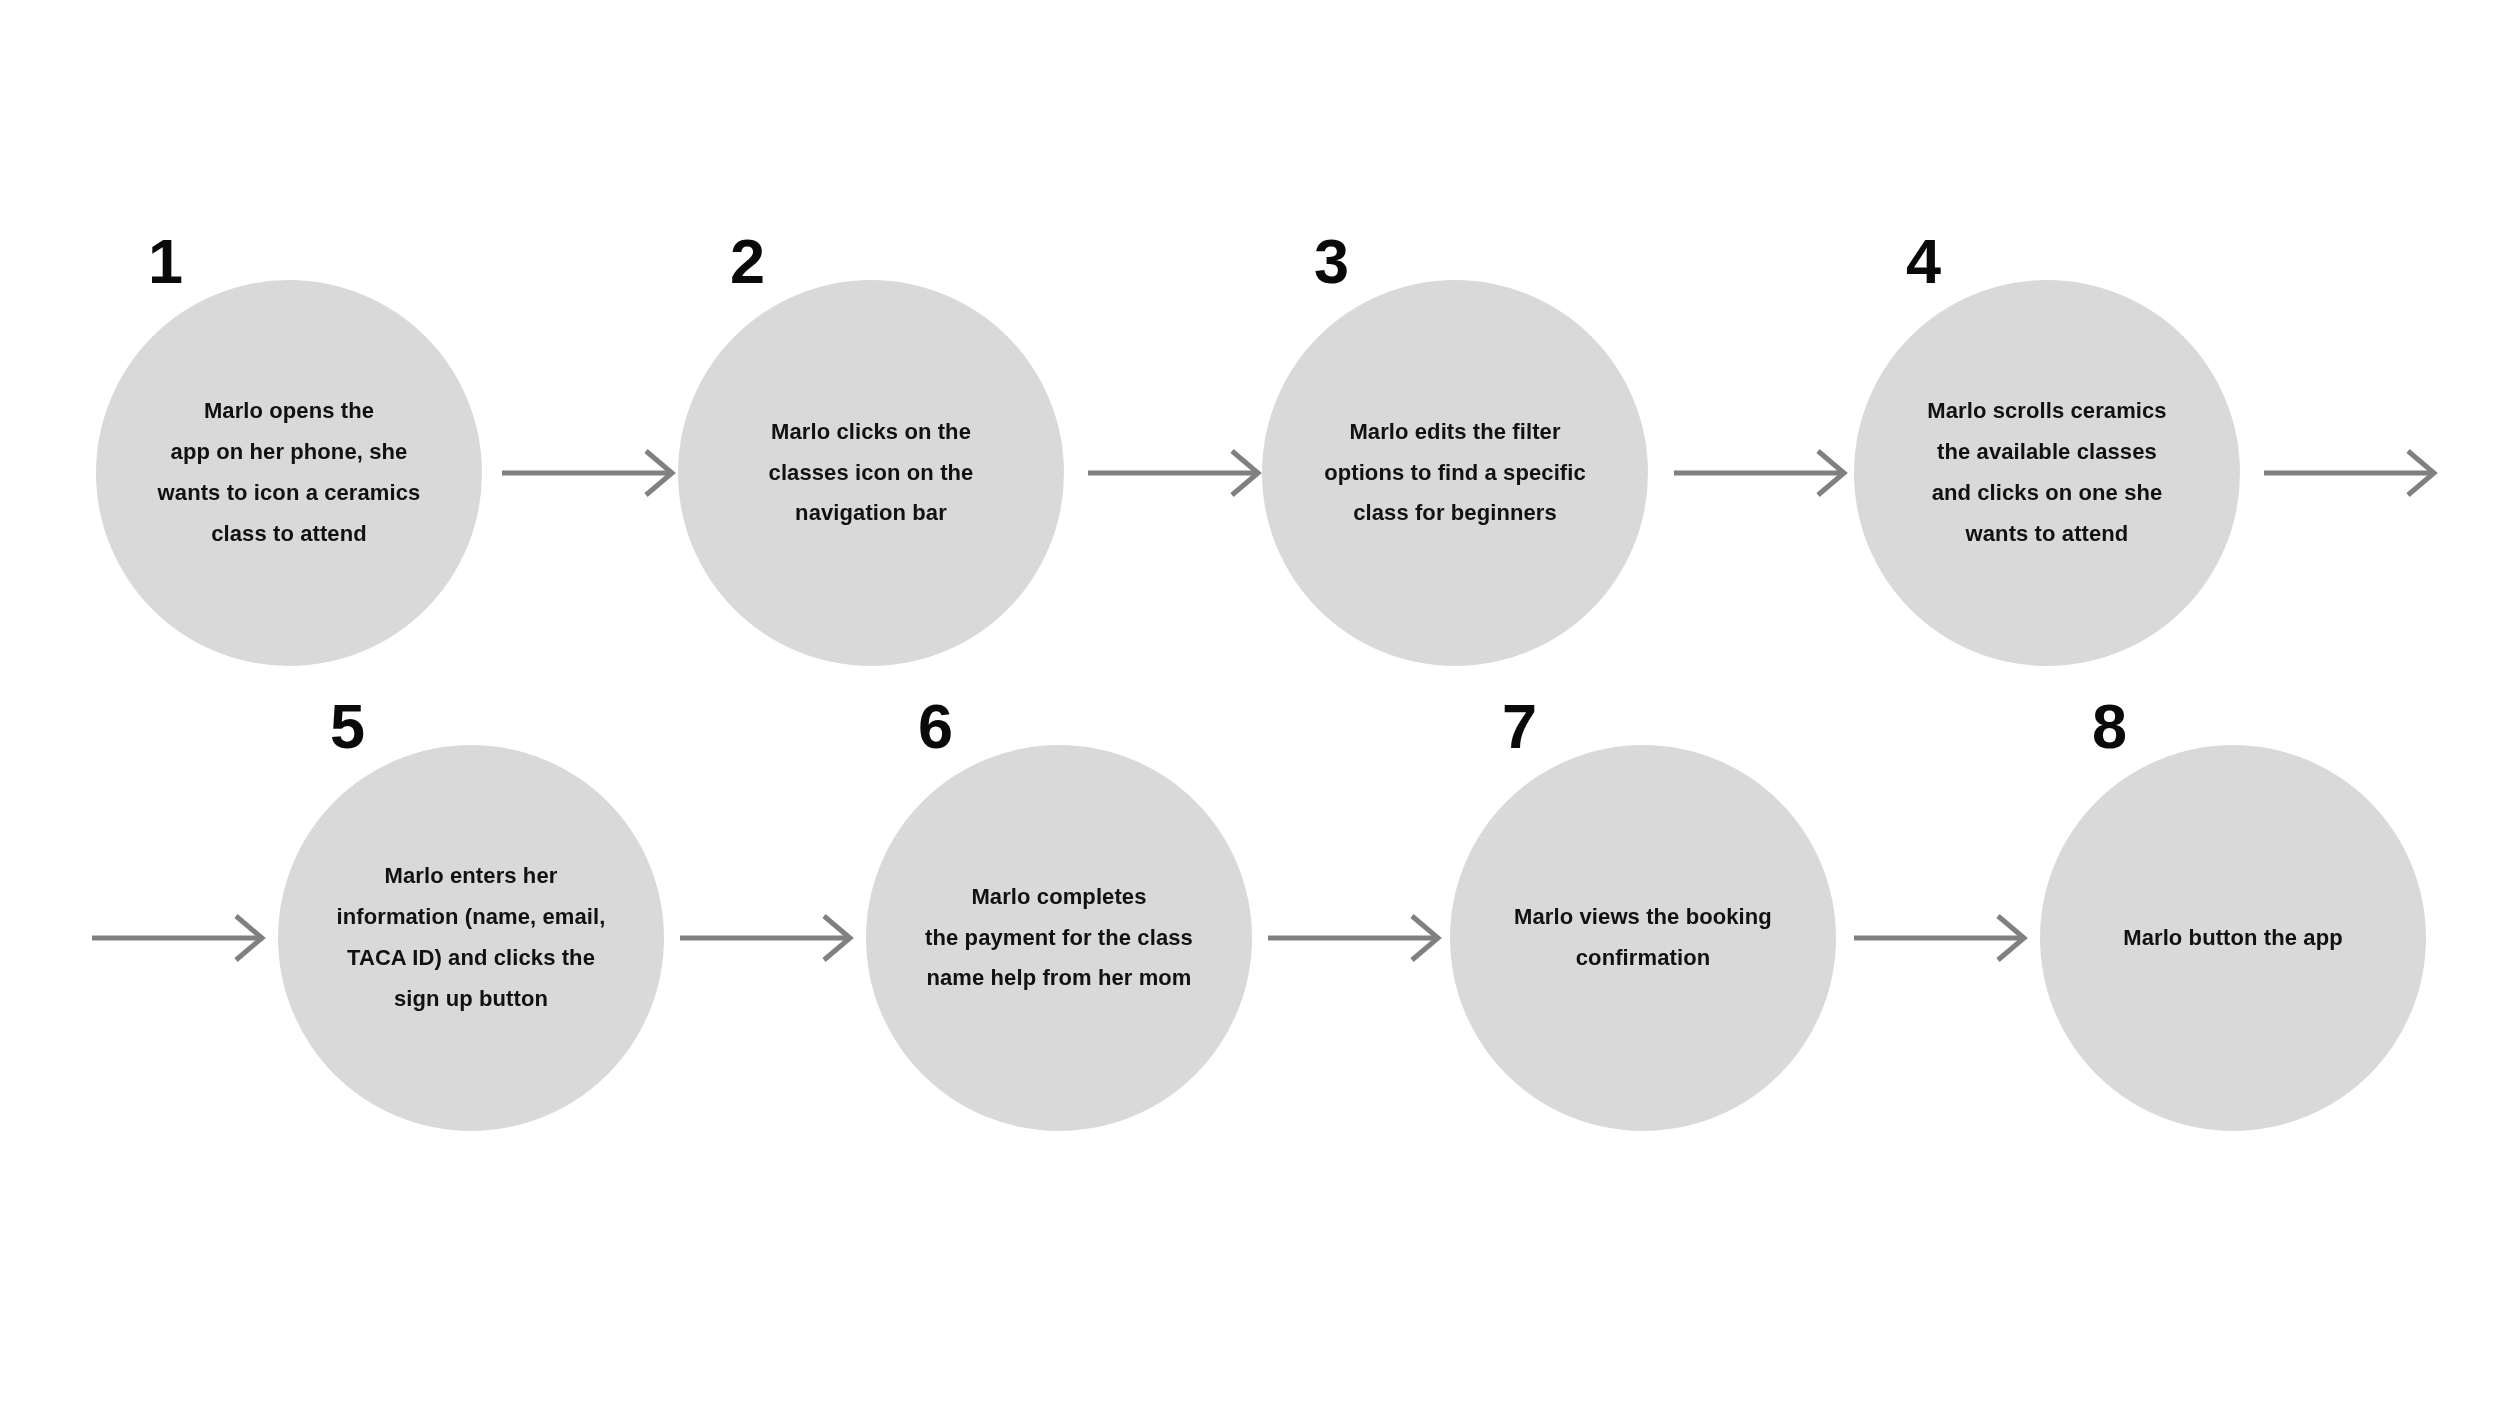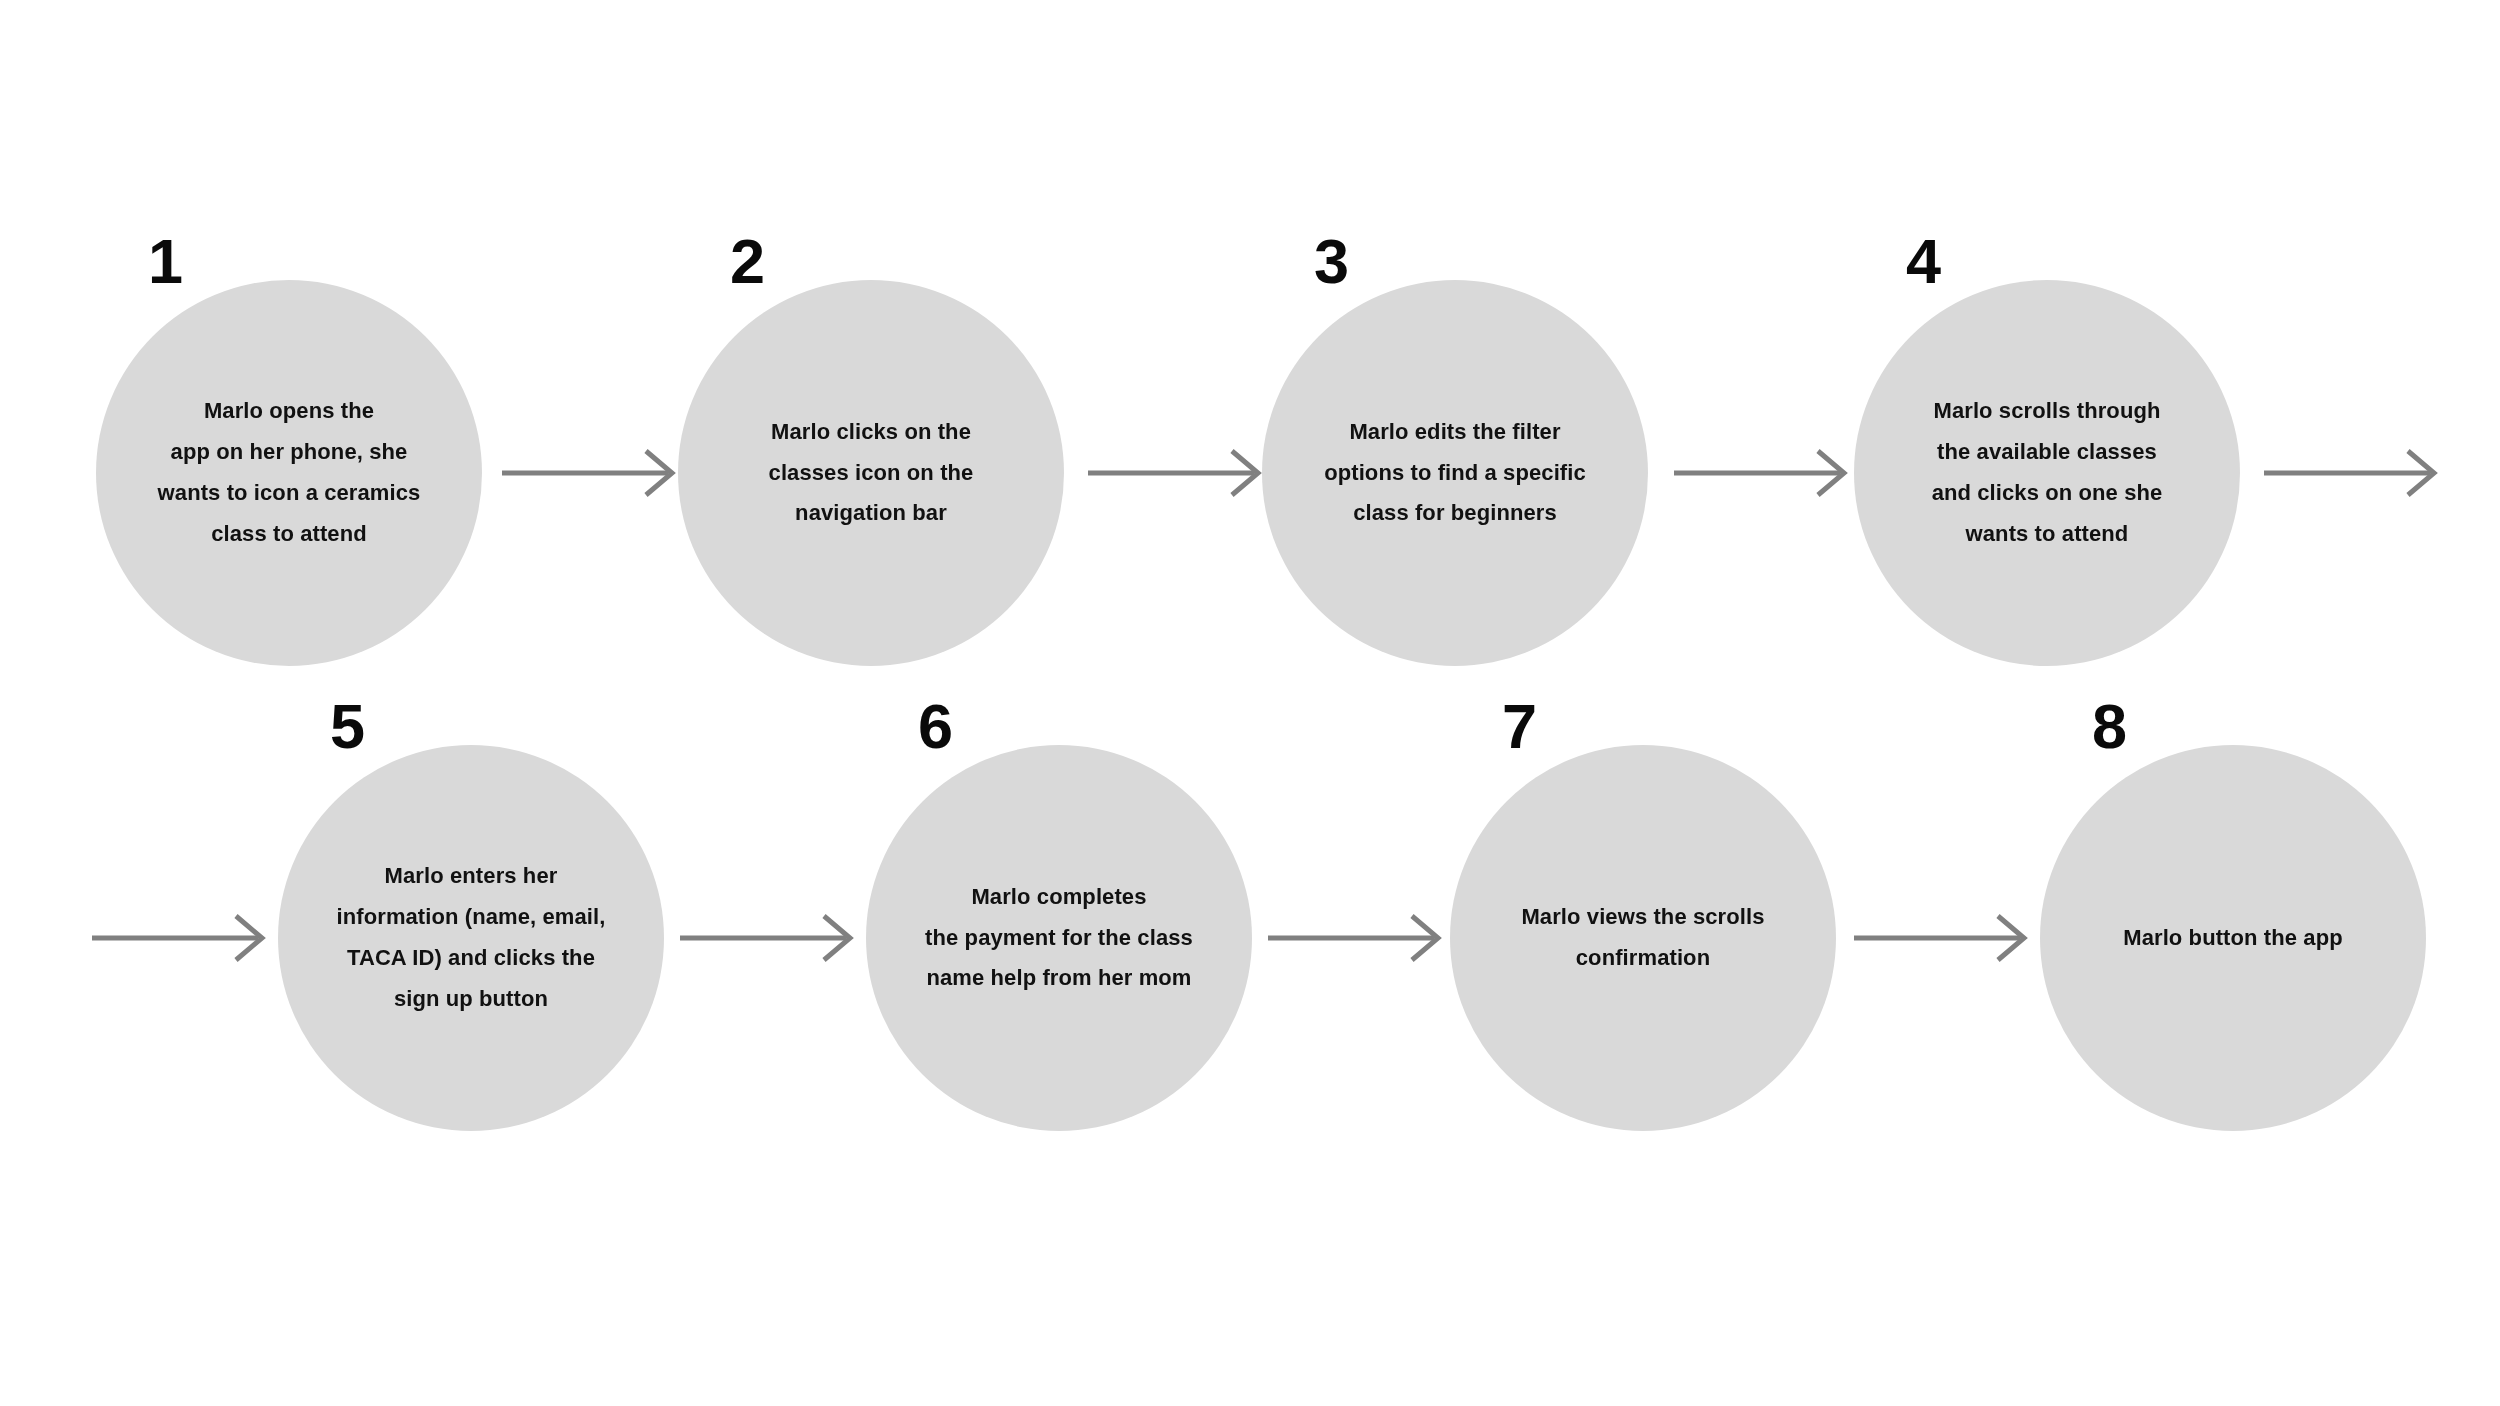--- a/index.html
+++ b/index.html
@@ -159,21 +159,21 @@
 
     <div class="arrow r1-a3">
       <svg width="182" height="60" viewBox="0 0 182 60" aria-hidden="true">
         <path d="M2 30 H168" stroke="#808080" stroke-width="5" fill="none"></path>
         <path d="M146 8 L172 30 L146 52" stroke="#808080" stroke-width="5" fill="none" stroke-linejoin="miter"></path>
       </svg>
     </div>
 
     <div class="step r1-s4">
       <div class="step-circle">
-        <div class="step-text">Marlo scrolls through
+        <div class="step-text">Marlo scrolls ceramics
 the available classes
 and clicks on one she
 wants to attend</div>
       </div>
       <div class="step-number">4</div>
     </div>
 
     <div class="arrow r1-a4">
       <svg width="182" height="60" viewBox="0 0 182 60" aria-hidden="true">
         <path d="M2 30 H168" stroke="#808080" stroke-width="5" fill="none"></path>
@@ -220,21 +220,21 @@
 
     <div class="arrow r2-a2">
       <svg width="182" height="60" viewBox="0 0 182 60" aria-hidden="true">
         <path d="M2 30 H168" stroke="#808080" stroke-width="5" fill="none"></path>
         <path d="M146 8 L172 30 L146 52" stroke="#808080" stroke-width="5" fill="none" stroke-linejoin="miter"></path>
       </svg>
     </div>
 
     <div class="step r2-s7">
       <div class="step-circle">
-        <div class="step-text">Marlo views the scrolls
+        <div class="step-text">Marlo views the booking
 confirmation</div>
       </div>
       <div class="step-number">7</div>
     </div>
 
     <div class="arrow r2-a3">
       <svg width="182" height="60" viewBox="0 0 182 60" aria-hidden="true">
         <path d="M2 30 H168" stroke="#808080" stroke-width="5" fill="none"></path>
         <path d="M146 8 L172 30 L146 52" stroke="#808080" stroke-width="5" fill="none" stroke-linejoin="miter"></path>
       </svg>

